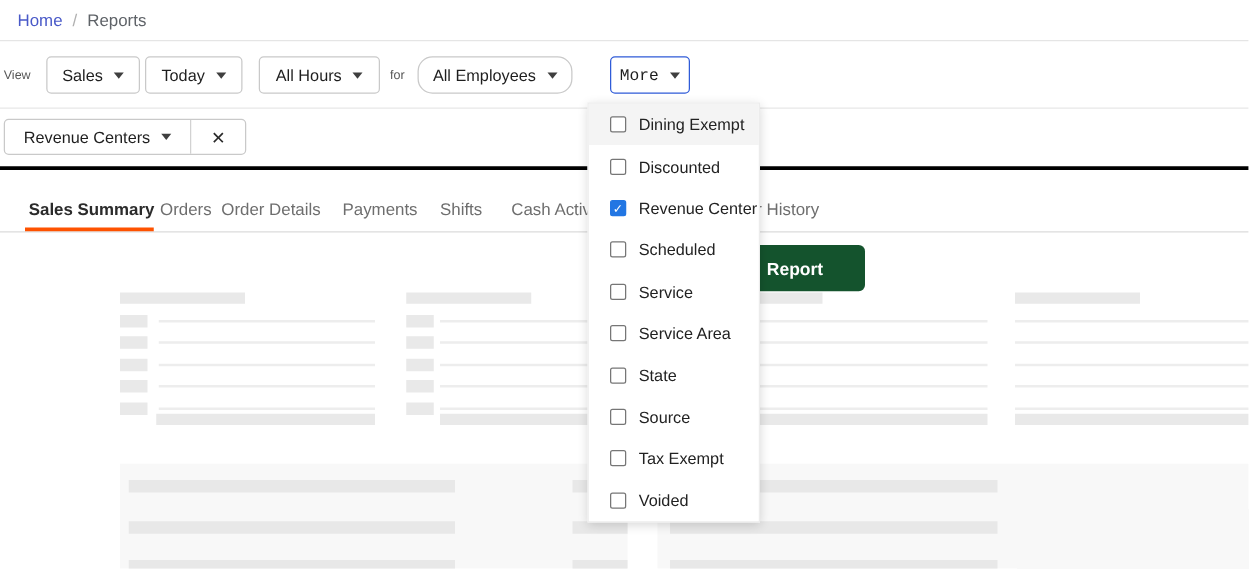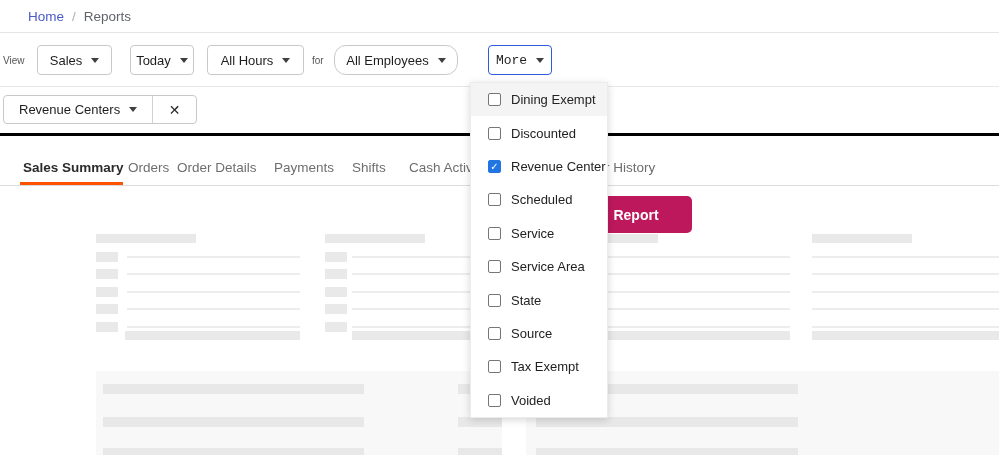--- a/index.html
+++ b/index.html
@@ -2,21 +2,21 @@
 <html><head>
 <meta charset="utf-8">
 <style>
   * { margin:0; padding:0; box-sizing:border-box; }
   html,body { background:#fff; }
   body { font-family:"Liberation Sans", sans-serif; color:#222; }
   #app { position:relative; width:999px; height:455px; background:#fff; overflow:hidden; }
 
   
   .breadcrumb { position:absolute; top:0; left:0; width:999px; height:33px;
-    border-bottom:1px solid #e5e5e5; display:flex; align-items:center; padding-left:28px;
+    border-bottom:1px solid #e5e5e5; display:flex; align-items:center; padding-left:14px;
     font-size:13.5px; }
   .crumb-link { color:#4959c8; cursor:pointer; }
   .crumb-sep { color:#b0b0b0; margin:0 8px; }
   .crumb-current { color:#5f6368; }
 
   
   .filter-row1 { position:absolute; top:34px; left:0; width:999px; height:53px;
     border-bottom:1px solid #e8e8e8; }
   .flabel { position:absolute; top:0; height:53px; display:flex; align-items:center;
     font-size:10px; color:#555; }
@@ -45,21 +45,21 @@
   .tab.active { color:#2b2b2b; font-weight:bold;margin-left:20px; }
   .tab.active::after { content:""; position:absolute; left:-3px; bottom:0;
     width:103px; height:3px; background:#fe5200; }
   .tab:nth-child(1){ left:3px; } .tab:nth-child(2){ left:128px; }
   .tab:nth-child(3){ left:177px; } .tab:nth-child(4){ left:274px; }
   .tab:nth-child(5){ left:352px; } .tab:nth-child(6){ left:409px; }
   .tab:nth-child(7){ left:575px; }
 
   
   .report-btn { position:absolute; left:580px; top:196px; width:112px; height:37px;
-    background:#be185d; color:#fff; border:none; border-radius:5px; font-size:14px;
+    background:#14532d; color:#fff; border:none; border-radius:5px; font-size:14px;
     font-weight:bold; font-family:"Liberation Sans", sans-serif; cursor:pointer; z-index:2; }
 
   
   .menu { position:absolute; left:470px; top:82px; width:138px; height:336px;
     background:#fff; border:1px solid #ececec;
     box-shadow:0 2px 8px rgba(0,0,0,0.16); z-index:10; display:flex; flex-direction:column; }
   .menu-item { flex:1; display:flex; align-items:center; padding-left:17px;
     font-size:13px; color:#222; cursor:pointer; }
   .menu-item.hover { background:#f4f4f4; }
   .cb { width:13px; height:13px; border:1px solid #767676; border-radius:2px;
@@ -85,21 +85,21 @@
   </div>
 
   <div class="filter-row1">
     <span class="flabel" style="left:3px;">View</span>
 
     <div class="fbtn" style="left:37px; width:75px;">
       <span>Sales</span>
       <span class="caret"></span>
     </div>
 
-    <div class="fbtn" style="left:130px; width:64px;">
+    <div class="fbtn" style="left:116px; width:78px;">
       <span>Today</span>
       <span class="caret"></span>
     </div>
 
     <div class="fbtn" style="left:207px; width:97px;">
       <span>All Hours</span>
       <span class="caret"></span>
     </div>
 
     <span class="flabel" style="left:312px;">for</span>

